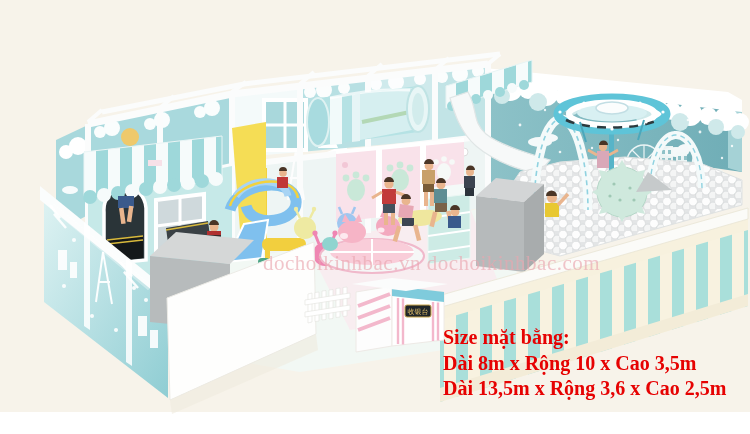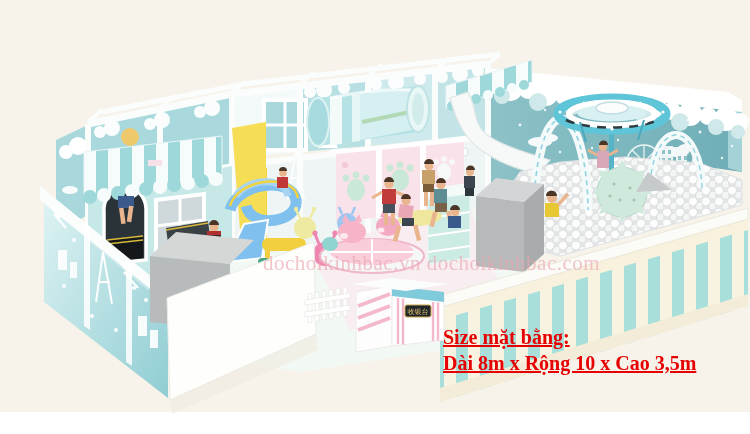--- a/index.html
+++ b/index.html
@@ -2,21 +2,21 @@
 <html><head>
 <meta charset="utf-8">
 <style>
   html,body{margin:0;padding:0;background:#ffffff;}
   .stage{position:relative;width:750px;height:434px;overflow:hidden;background:#fff;
          font-family:"Liberation Serif",serif;}
   .stage svg{position:absolute;left:0;top:0;}
   .watermark{position:absolute;left:263px;top:251px;width:480px;white-space:nowrap;
     font-size:21px;letter-spacing:.5px;color:rgba(233,166,175,.65);font-weight:400;}
   .size-info{position:absolute;left:443px;top:325px;width:305px;
-    font-weight:bold;font-size:20px;line-height:25.5px;color:#e60202;text-decoration:underline;}
+    font-weight:bold;font-size:20px;line-height:25.5px;color:#e60202;}
   .size-info div{white-space:nowrap;}
 </style>
 </head>
 <body>
 
 <div class="stage">
 <svg width="750" height="434" viewBox="0 0 750 434">
   <defs>
     <linearGradient id="gwall" x1="0" y1="0" x2="1" y2="0">
       <stop offset="0" stop-color="#8dc2c8"></stop>
@@ -533,14 +533,15 @@
     <rect x="405" y="305" width="26" height="12" rx="2" fill="#20262a" stroke="#caa54a" stroke-width="1"></rect>
     <text x="418" y="314" font-size="7" fill="#e3c06a" text-anchor="middle">收银台</text>
   </g>
 </svg>
 
 <div class="watermark">dochoikinhbac.vn dochoikinhbac.com</div>
 
 <div class="size-info">
   <div>Size mặt bằng:</div>
   <div>Dài 8m x Rộng 10 x Cao 3,5m</div>
+  <div>Dài 13,5m x Rộng 3,6 x Cao 2,5m</div>
 </div>
 </div>
 
 </body></html>

